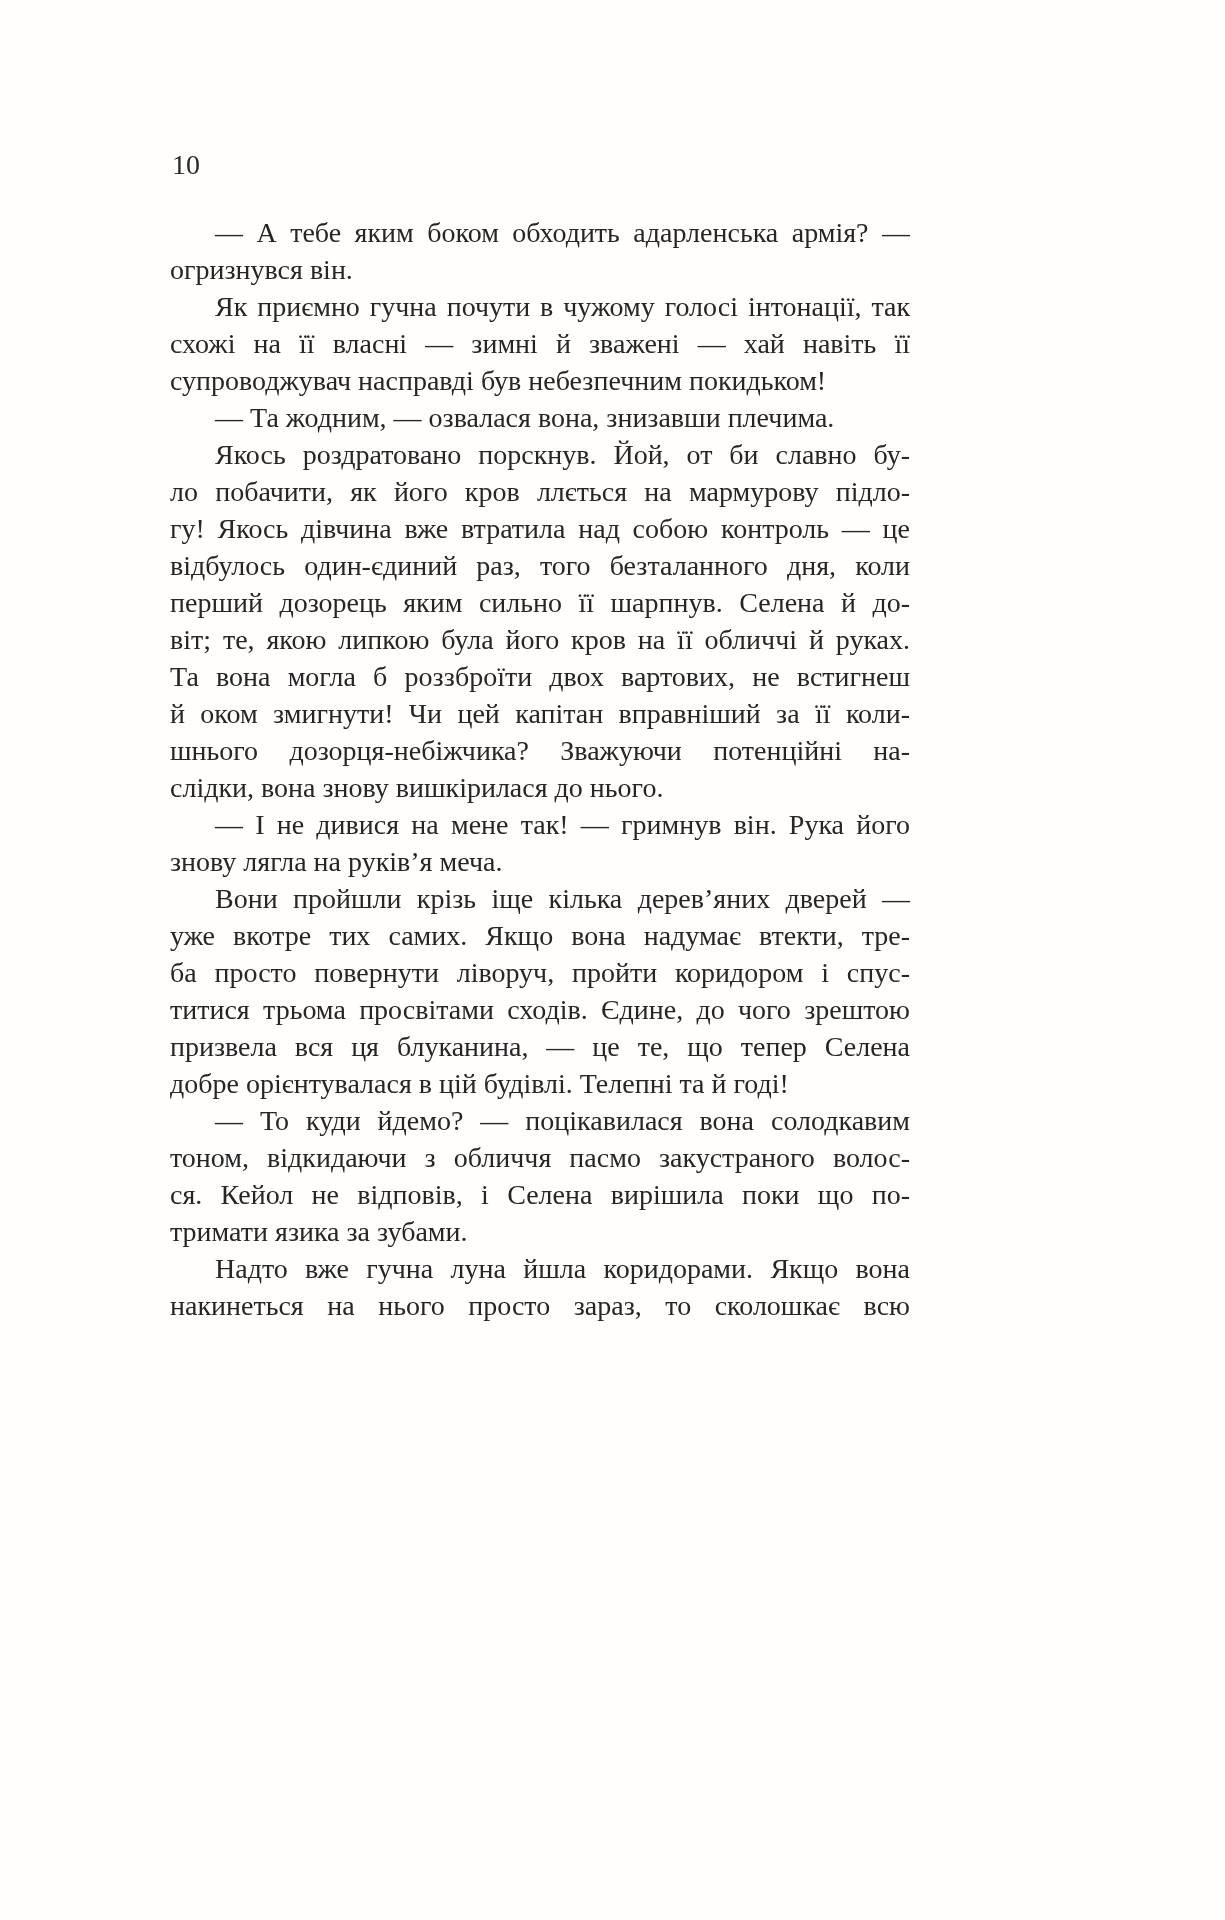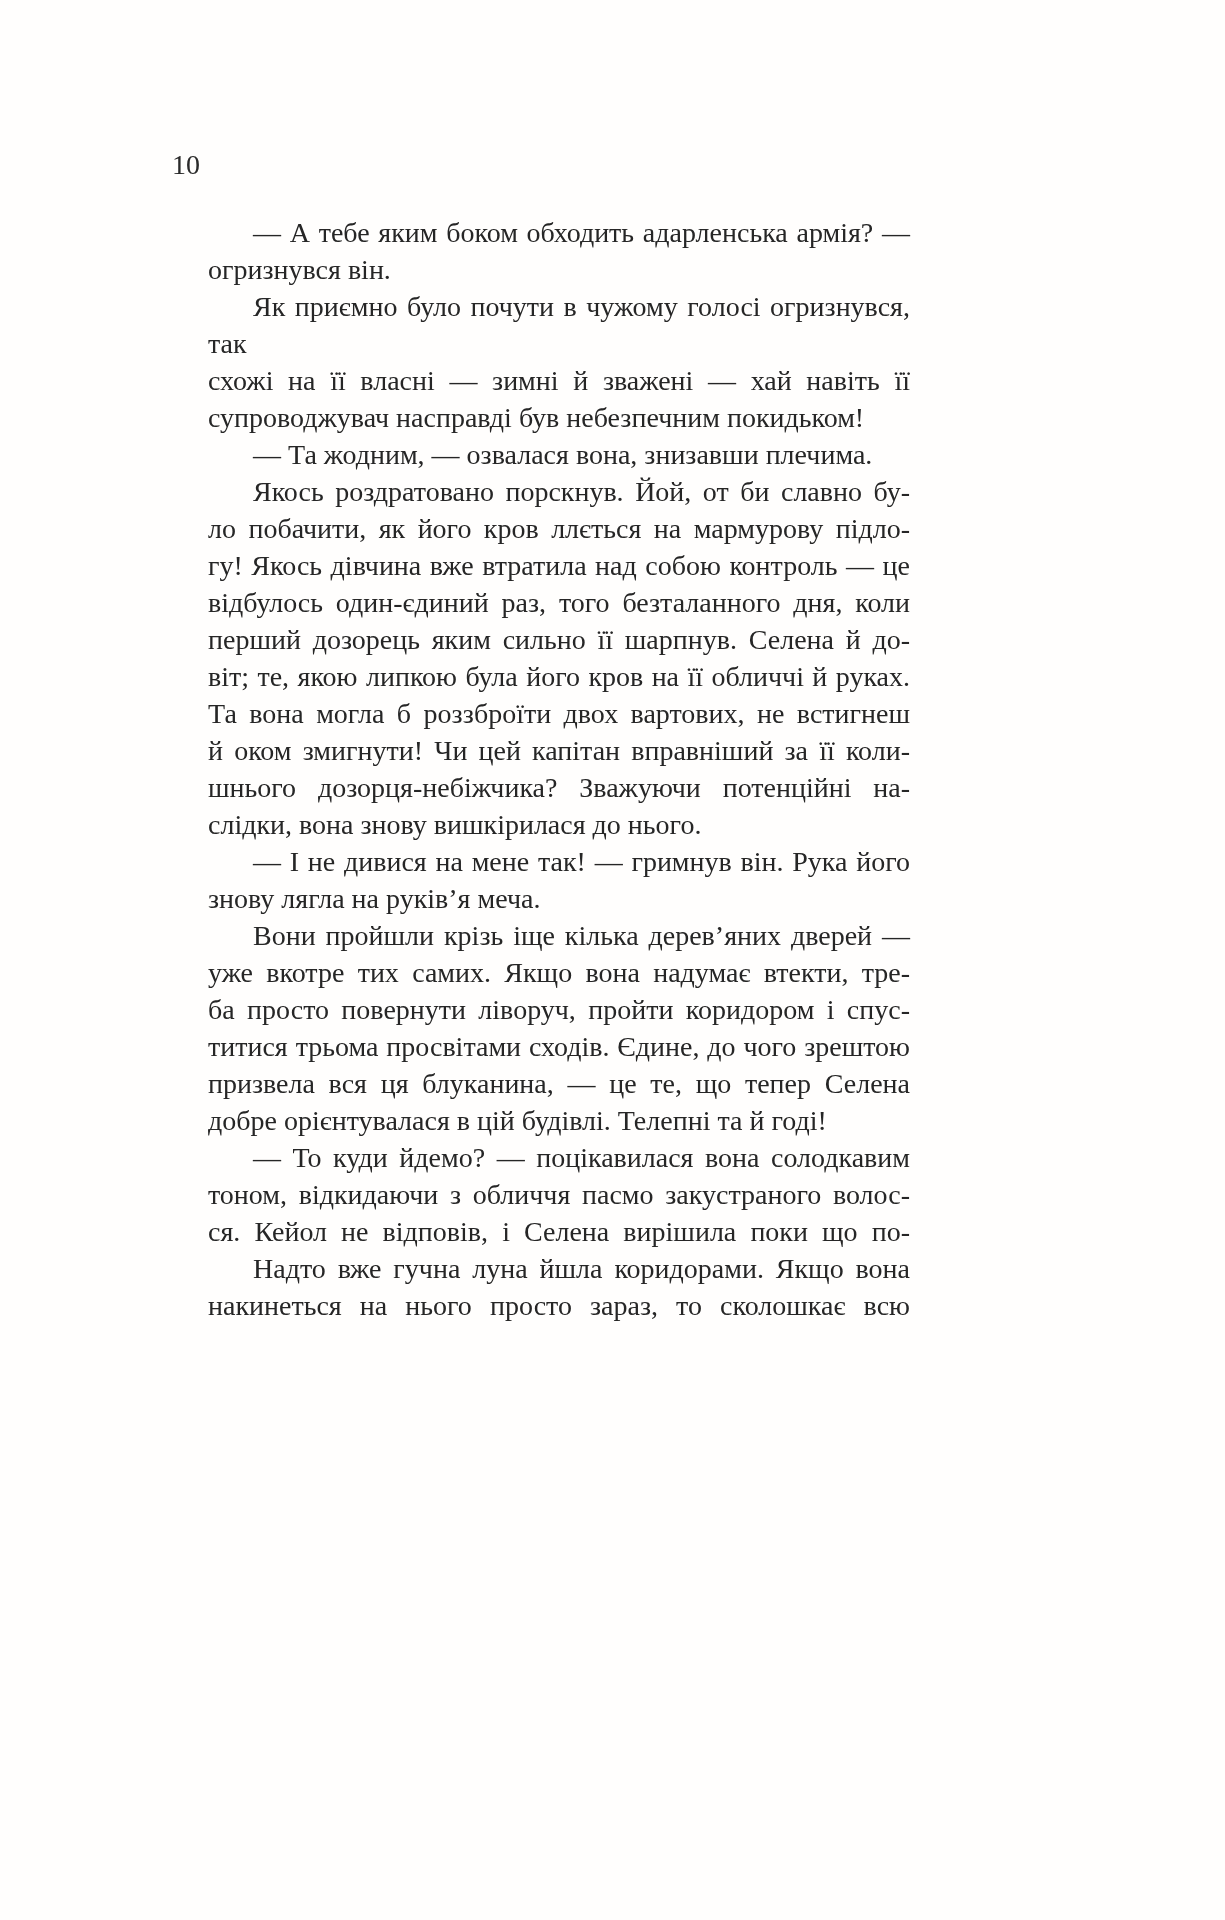--- a/index.html
+++ b/index.html
@@ -32,41 +32,40 @@
     width: 740px;
   }
   .line {
     font-size: 28px;
     line-height: 37px;
     text-align: justify;
     text-align-last: justify;
     text-justify: inter-word;
     white-space: normal;
     color: #262626;
-    margin-left: 38px;
   }
   .line.first {
     text-indent: 45px;
   }
   .line.lastline {
     text-align-last: left;
   }
 </style>
 </head>
 <body>
 
 <div class="book-page">
   <div class="page-number">10</div>
   <div class="text-block">
       <div class="paragraph">
         <div class="line first">— А тебе яким боком обходить адарленська армія? —</div>
         <div class="line lastline">огризнувся він.</div>
       </div>
       <div class="paragraph">
-        <div class="line first">Як приємно було почути в чужому голосі огризнувся, так</div>
+        <div class="line first">Як приємно гучна почути в чужому голосі інтонації, так</div>
         <div class="line">схожі на її власні — зимні й зважені — хай навіть її</div>
         <div class="line lastline">супроводжувач насправді був небезпечним покидьком!</div>
       </div>
       <div class="paragraph">
         <div class="line first lastline">— Та жодним, — озвалася вона, знизавши плечима.</div>
       </div>
       <div class="paragraph">
         <div class="line first">Якось роздратовано порскнув. Йой, от би славно бу-</div>
         <div class="line">ло побачити, як його кров ллється на мармурову підло-</div>
         <div class="line">гу! Якось дівчина вже втратила над собою контроль — це</div>
@@ -87,19 +86,20 @@
         <div class="line">уже вкотре тих самих. Якщо вона надумає втекти, тре-</div>
         <div class="line">ба просто повернути ліворуч, пройти коридором і спус-</div>
         <div class="line">титися трьома просвітами сходів. Єдине, до чого зрештою</div>
         <div class="line">призвела вся ця блуканина, — це те, що тепер Селена</div>
         <div class="line lastline">добре орієнтувалася в цій будівлі. Телепні та й годі!</div>
       </div>
       <div class="paragraph">
         <div class="line first">— То куди йдемо? — поцікавилася вона солодкавим</div>
         <div class="line">тоном, відкидаючи з обличчя пасмо закустраного волос-</div>
         <div class="line">ся. Кейол не відповів, і Селена вирішила поки що по-</div>
+        <div class="line lastline">тримати язика за зубами.</div>
       </div>
       <div class="paragraph">
         <div class="line first">Надто вже гучна луна йшла коридорами. Якщо вона</div>
         <div class="line">накинеться на нього просто зараз, то сколошкає всю</div>
       </div>
     </div>
 </div>
 
 </body></html>

